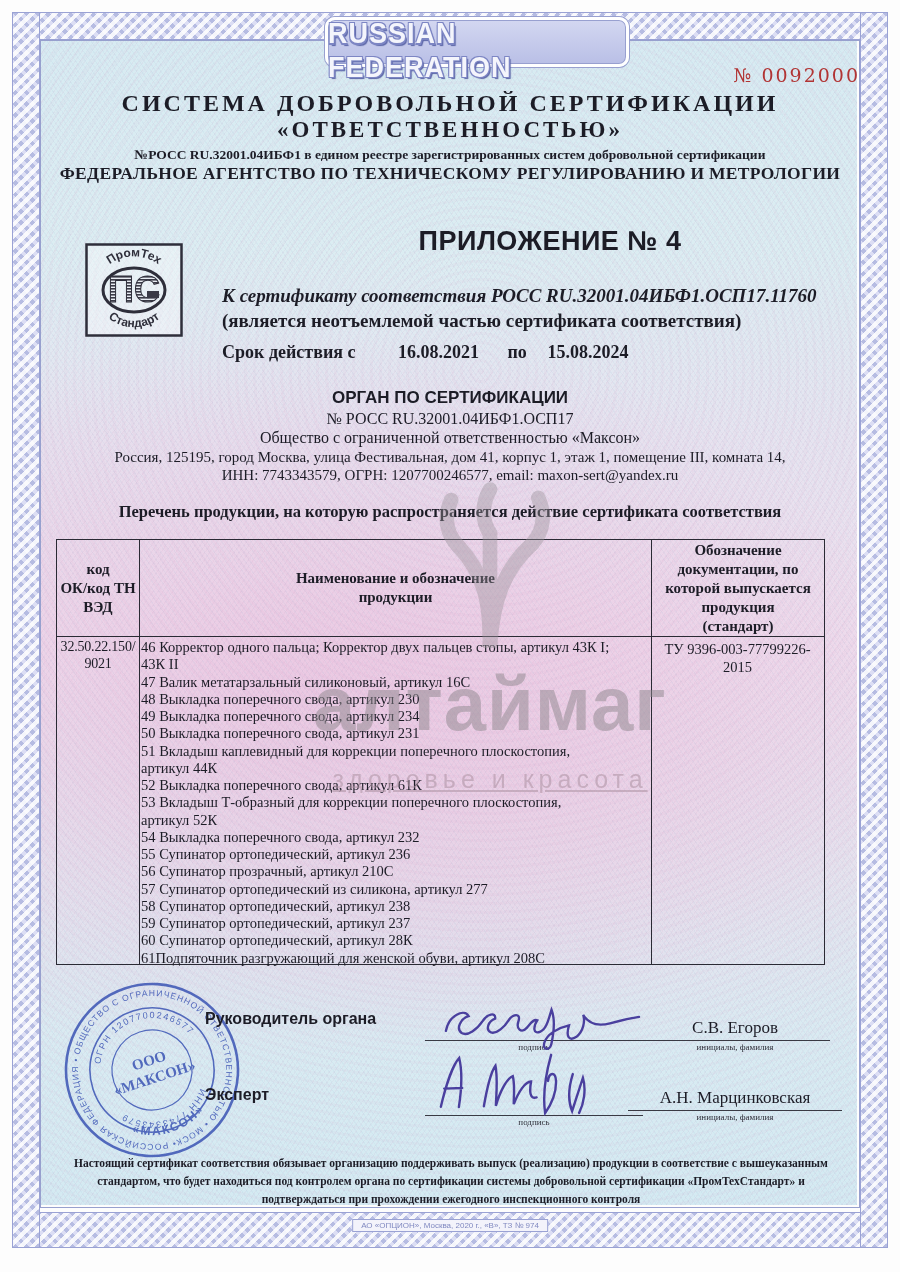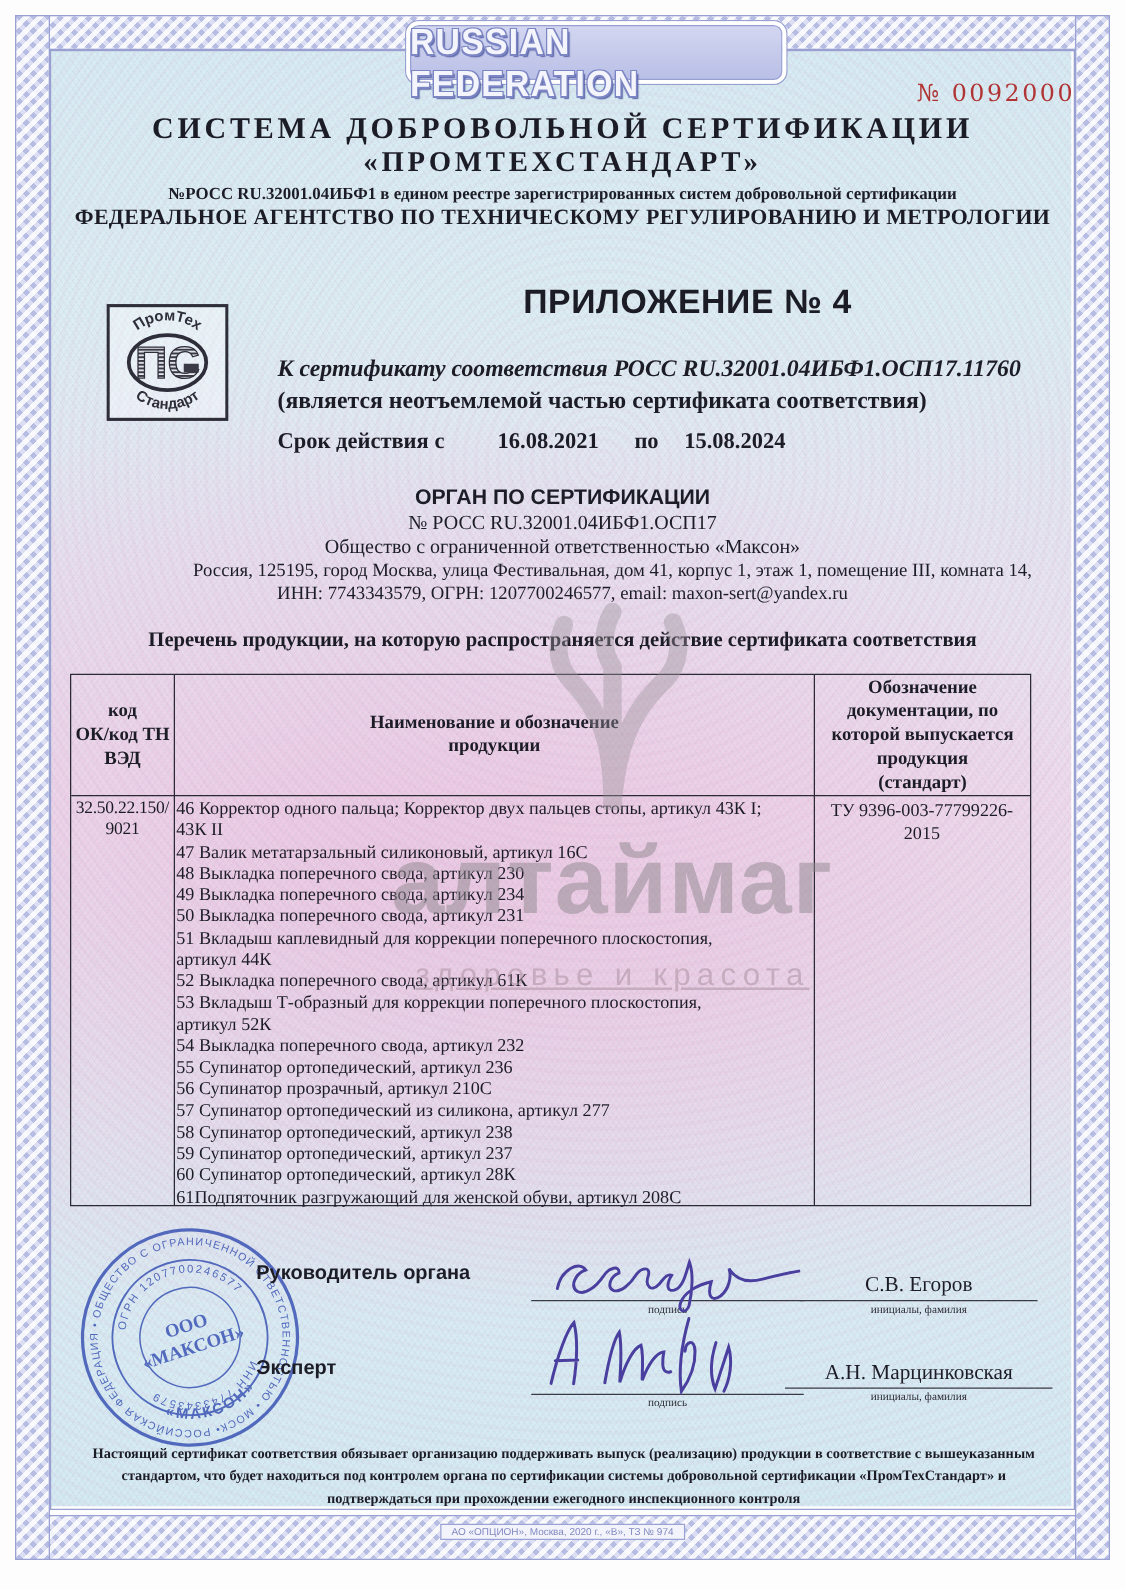--- a/index.html
+++ b/index.html
@@ -66,21 +66,21 @@
   .logo { position:absolute; left:85px; top:243px; z-index:2; }
   
   .cert1 { left:222px; top:285px; font-size:19px; font-weight:bold;font-style:italic; }
   .cert2 { left:222px; top:310px; font-size:19px; font-weight:bold; }
   .validity { left:222px; top:342px; font-size:18px; font-weight:bold; }
   .validity .gap1 { margin-left:38px; } .validity .gap2 { margin-left:24px;margin-top:44px; } .validity .gap3 { margin-left:16px; }
   
   .org-title { top:388px; font-family:"Liberation Sans", sans-serif; font-size:17px; font-weight:bold; }
   .org-number { top:410px; font-size:16px; }
   .org-name { top:429px; font-size:16px; }
-  .org-address { top:449px; font-size:15px;padding-left:40px; }
+  .org-address { top:449px; font-size:15px; }
   .org-contacts { top:467px; font-size:15px; }
   .list-heading { top:502px; font-size:16.5px; font-weight:bold; }
   
   .cert-table {
     position:absolute; left:56px; top:539px; width:767px; height:424px; z-index:2;
     border:1px solid #2a2a34;
   }
   .cert-table .col-line { position:absolute; top:0; bottom:0; width:1px; background:#2a2a34; }
   .cert-table .row-line { position:absolute; left:0; right:0; height:1px; background:#2a2a34; }
   .th { position:absolute; top:0; height:96px; font-weight:bold; font-size:15px; line-height:19px;
@@ -138,21 +138,21 @@
   <div class="band band-left"></div>
   <div class="band band-right"></div>
   <div class="inner-hairline"></div>
 
   <div class="banner">
     <span>RUSSIAN FEDERATION</span>
   </div>
   <div class="serial">№ 0092000</div>
 
   <div class="abs ctr h-line1">СИСТЕМА ДОБРОВОЛЬНОЙ СЕРТИФИКАЦИИ</div>
-  <div class="abs ctr h-line2">«ПРОМТЕХСТАНДАРТ»</div>
+  <div class="abs ctr h-line2">«ОТВЕТСТВЕННОСТЬЮ»</div>
   <div class="abs ctr h-line3">№РОСС RU.32001.04ИБФ1 в едином реестре зарегистрированных систем добровольной сертификации</div>
   <div class="abs ctr h-line4">ФЕДЕРАЛЬНОЕ АГЕНТСТВО ПО ТЕХНИЧЕСКОМУ РЕГУЛИРОВАНИЮ И МЕТРОЛОГИИ</div>
   <div class="abs ctr appendix">ПРИЛОЖЕНИЕ № 4</div>
 
   <div class="logo">
     <svg width="98" height="94" viewBox="0 0 98 94">
       <defs>
         <pattern id="hatch" width="3" height="3" patternUnits="userSpaceOnUse">
           <rect width="3" height="3" fill="#3a3a46"></rect>
             <rect y="1.6" width="3" height="1.4" fill="#e8ecf2"></rect>

